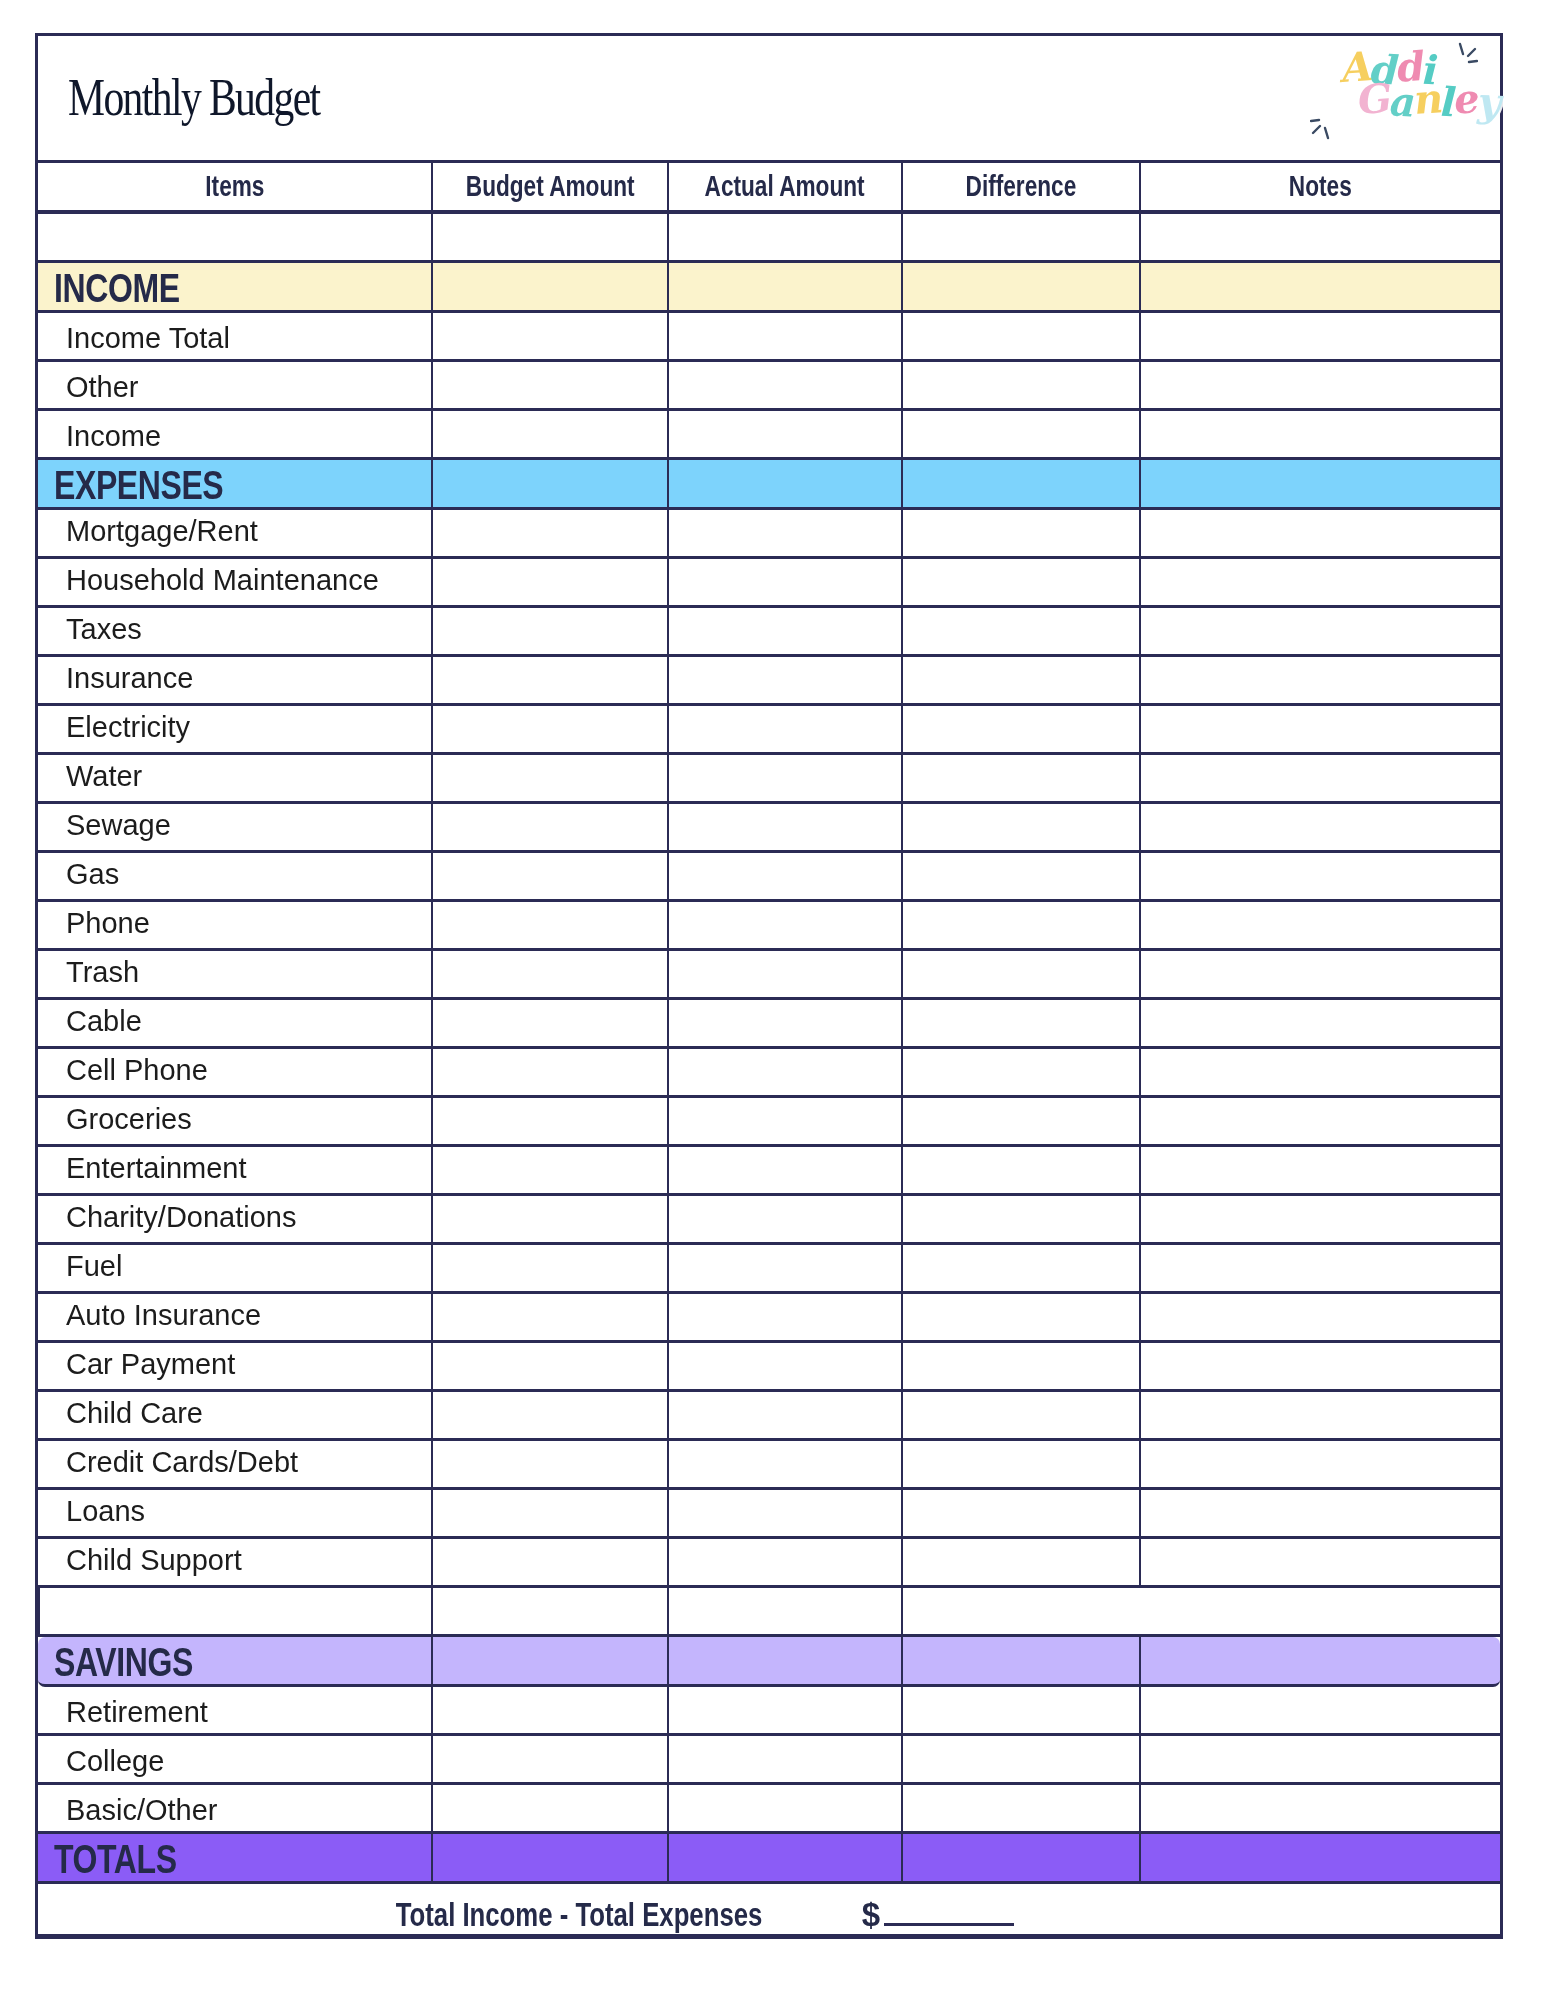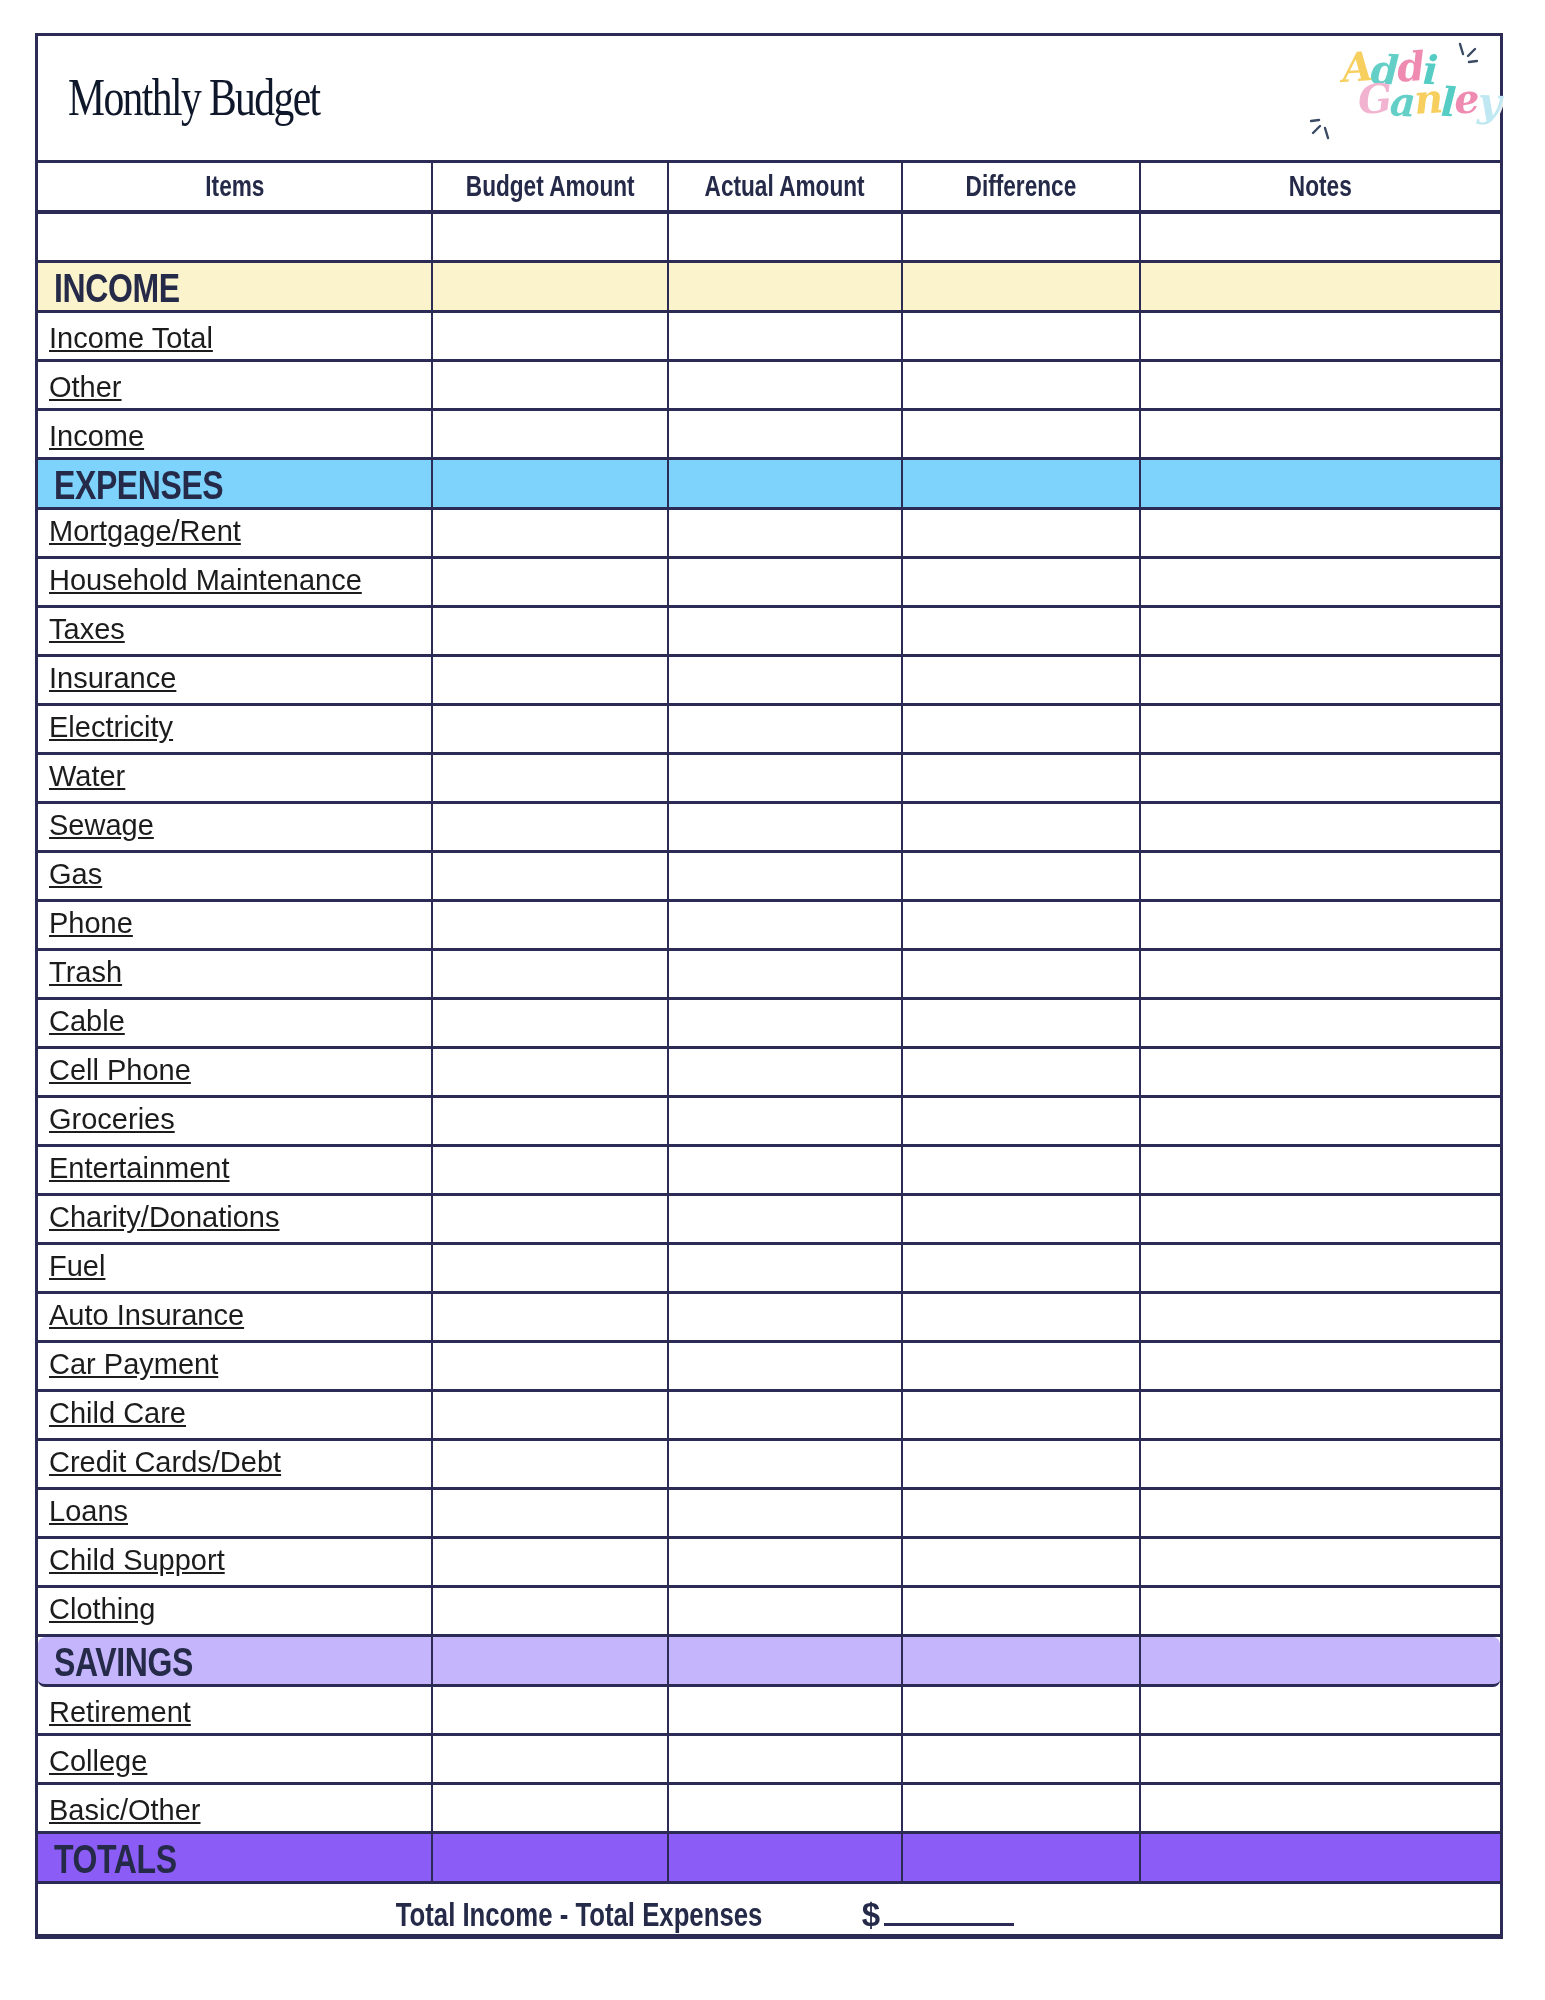--- a/index.html
+++ b/index.html
@@ -30,22 +30,22 @@
   .cond{display:inline-block;transform:scaleX(0.78);transform-origin:center;white-space:nowrap;}
   .cond-left{display:inline-block;transform:scaleX(0.8);transform-origin:left center;white-space:nowrap;}
   .page-title{
     font-size:52px;font-weight:400;color:#0f172a;letter-spacing:-2px;
     margin:0 0 0 30px;line-height:1;font-family:Liberation Serif, serif;
   }
   .head-cell{display:flex;align-items:center;justify-content:center;
              font-weight:700;font-size:29px;color:#252A49;}
   .section-label{font-weight:700;font-size:40px;color:#252A49;line-height:50px;
                  padding-left:16px;letter-spacing:-0.5px;}
-  .item-label-cell{display:flex;align-items:center;padding-left:11px;
-                   font-size:29px;color:#1C1C1C;text-decoration:underline;}
+  .item-label-cell{display:flex;align-items:center;padding-left:28px;
+                   font-size:29px;color:#1C1C1C;}
   .item-row.u .item-label-cell{align-items:flex-start;}
   .item-row.u .item-label-cell .lbl{display:inline-block;transform:translateY(7px);line-height:1;}
   .item-row.c .item-label-cell .lbl{display:inline-block;transform:translateY(2px);}
   .footer-row{font-weight:700;color:#252A49;font-size:33px;}
   .footer-group{display:flex;align-items:baseline;gap:48px;transform:translateX(-90px);}
   .blank-line{display:inline-block;width:130px;border-bottom:3px solid #2B2B55;height:26px;margin-left:4px;}
   .currency{font-weight:700;font-size:33px;}
   
   .logo{position:absolute;right:26px;top:14px;width:150px;height:100px;
         font-family:"DejaVu Serif",serif;font-style:italic;font-weight:bold;
@@ -348,23 +348,20 @@
       <div class="row item-row u">
         <div class="cell item-label-cell">
           <span class="lbl">Child Support</span>
         </div>
         <div class="cell bl"></div>
         <div class="cell bl"></div>
         <div class="cell bl"></div>
         <div class="cell bl"></div>
       </div>
       <div class="row item-row u">
-        <div class="cell item-label-cell">
-          <span class="lbl">Clothing</span>
-        </div>
         <div class="cell bl"></div>
         <div class="cell bl"></div>
         <div class="cell bl"></div>
         <div class="cell bl"></div>
       </div>
       <div class="row section-row" style="background: #c4b5fd; border-radius: 7px;">
         <div class="cell"><span class="section-label"><span class="cond-left">SAVINGS</span></span></div>
         <div class="cell bl"></div>
         <div class="cell bl"></div>
         <div class="cell bl"></div>

